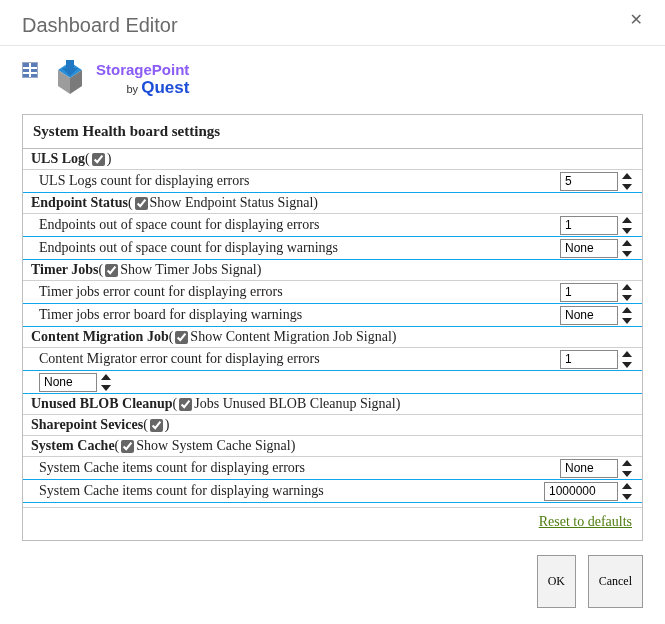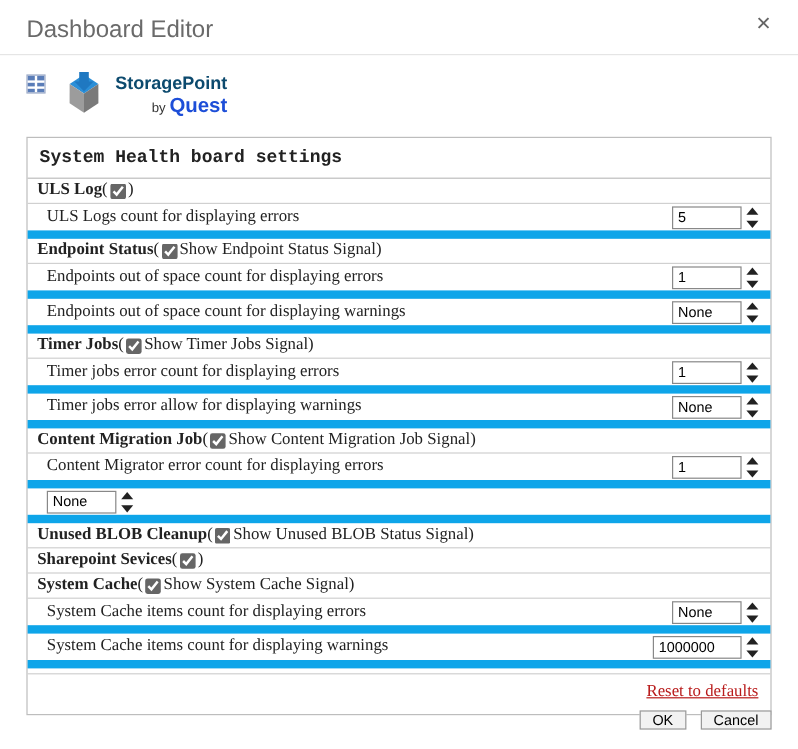--- a/index.html
+++ b/index.html
@@ -65,30 +65,30 @@
     line-height: 1.35;
     padding-right: 12px;
   }
   .brand {
     display: flex;
     align-items: center;
     gap: 8px;
   }
   .brand svg { display:block; }
   .brand-text { font-family: Arial, sans-serif; }
-  .brand-text .sp { font-size: 15px; font-weight: 700; color:#0c4a6e; }
+  .brand-text .sp { font-size: 15px; font-weight: 700; color:#8b5cf6; }
   .brand-text .by { font-size: 11px; color:#333; display:block; text-align:right; }
   .brand-text .quest { font-size: 17px; font-weight: 700; color:#1d4ed8; }
 
   .panel {
     margin: 6px 22px 0 22px;
     border: 1px solid #bdbdbd;
   }
   .panel-header {
-    font-family: Liberation Mono, monospace;
+    font-family: Liberation Serif, serif;
     font-weight: 700;
     font-size: 15px;
     padding: 8px 10px;
     border-bottom: 1px solid #bdbdbd;
   }
   .section-head {
     display: flex;
     align-items: center;
     font-family: Georgia, "Times New Roman", serif;
     font-weight: 700;
@@ -106,21 +106,21 @@
     margin: 0 2px 0 2px;
     accent-color: #666;
   }
   .row {
     display: flex;
     align-items: center;
     justify-content: space-between;
     padding: 0 8px 0 16px;
     font-family: Georgia, "Times New Roman", serif;
     font-size: 14px;
-    border-bottom: 7px solid #0ea5e9;
+    border-bottom: 1px solid #0ea5e9;
     min-height: 22px;
   }
   .row .spin {
     display: flex;
     align-items: center;
     gap: 4px;
   }
   .row input.val {
     width: 48px;
     height: 17px;
@@ -150,35 +150,35 @@
   .thin-divider {
     border-bottom: 1px solid #d0d0d0;
     height: 4px;
   }
   .reset {
     text-align: right;
     padding: 6px 10px 10px 0;
     font-family: Georgia, "Times New Roman", serif;
   }
   .reset a {
-    color: #b91c1c;
+    color: #4d7c0f;
     text-decoration: underline;
     font-size: 14px;
     cursor: pointer;
   }
 
   .footer {
     position: absolute;
     right: 22px;
     bottom: 16px;
   }
   .footer button {
-    font-family: Liberation Sans, sans-serif;
+    font-family: Liberation Serif, serif;
     font-size: 12px;
-    padding: 0 10px;
+    padding: 18px 10px;
     background: #f2f2f2;
     border: 1px solid #999;
     cursor: pointer;
     margin-left: 8px;
   }
 </style>
 </head>
 <body>
 
 <div class="dialog">
@@ -257,21 +257,21 @@
       <span>Timer jobs error count for displaying errors</span>
       <span class="spin">
         <input class="val" value="1" style="">
         <span class="spinner">
             <span class="up"></span>
             <span class="down"></span>
           </span>
       </span>
     </div>
     <div class="row">
-      <span>Timer jobs error allow for displaying warnings</span>
+      <span>Timer jobs error board for displaying warnings</span>
       <span class="spin">
         <input class="val" value="None" style="">
         <span class="spinner">
             <span class="up"></span>
             <span class="down"></span>
           </span>
       </span>
     </div>
 
     <div class="section-head">
@@ -293,21 +293,21 @@
         <input class="val" value="None" style="">
         <span class="spinner">
             <span class="up"></span>
             <span class="down"></span>
           </span>
       </span>
     </div>
 
     <div class="section-head">
       <span>Unused BLOB Cleanup</span>
-      <span class="paren">(<input type="checkbox" checked="" style=""><span>Show Unused BLOB Status Signal</span>)</span>
+      <span class="paren">(<input type="checkbox" checked="" style=""><span>Jobs Unused BLOB Cleanup Signal</span>)</span>
     </div>
 
     <div class="section-head">
       <span>Sharepoint Sevices</span>
       <span class="paren">(<input type="checkbox" checked="" style="">)</span>
     </div>
 
     <div class="section-head">
       <span>System Cache</span>
       <span class="paren">(<input type="checkbox" checked="" style=""><span>Show System Cache Signal</span>)</span>

